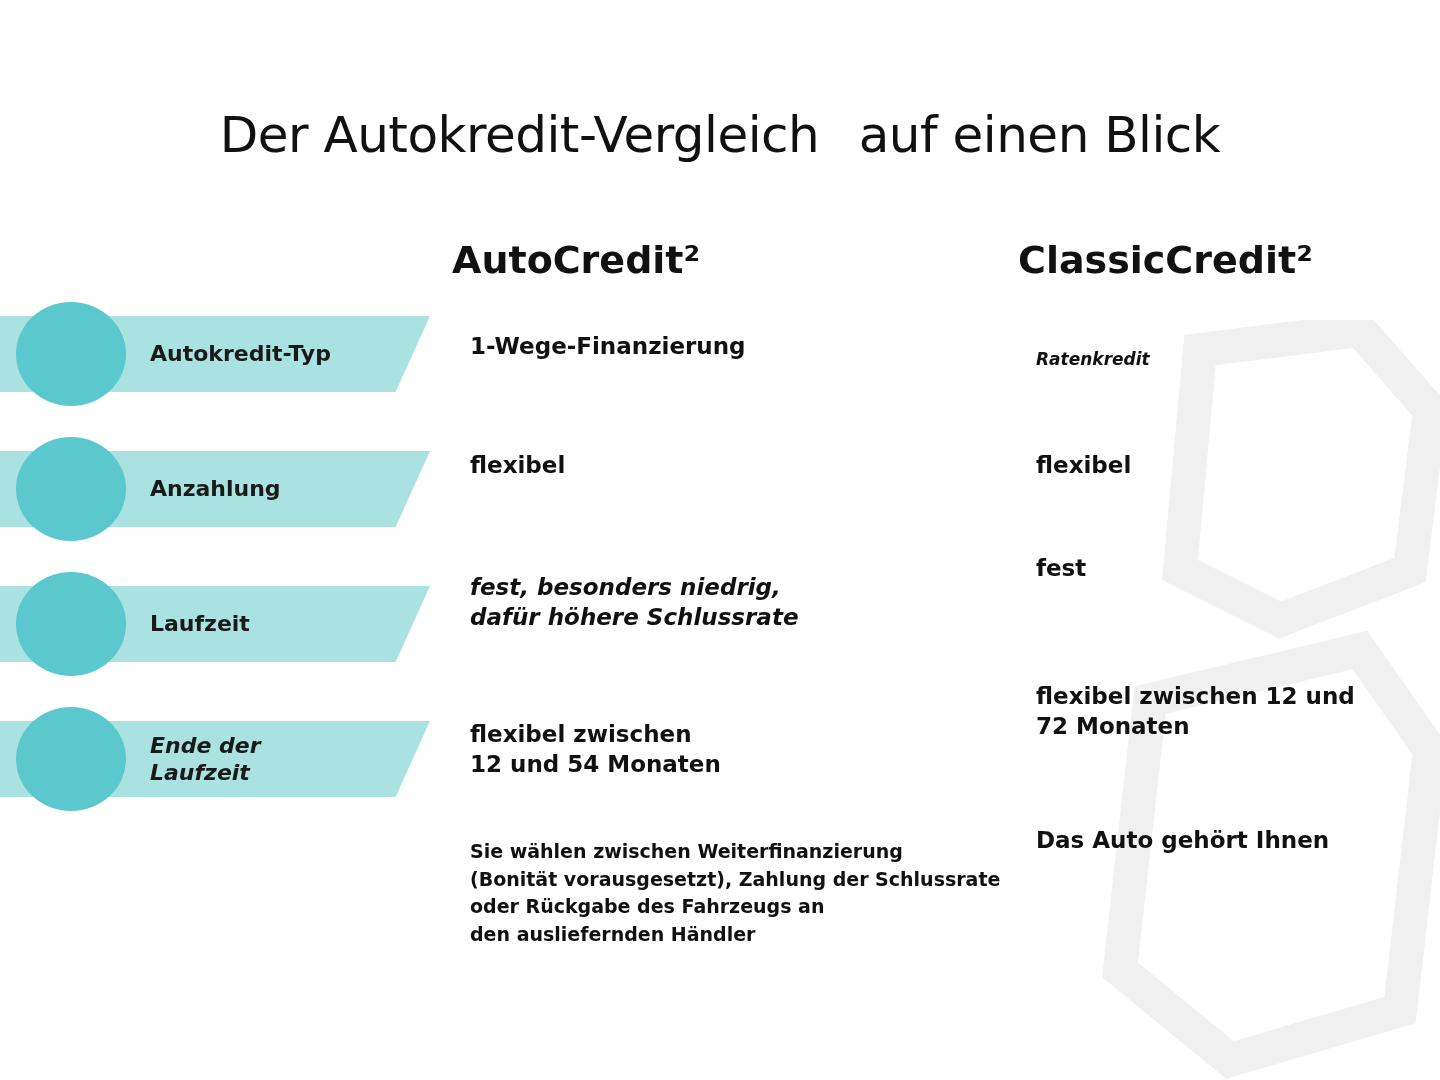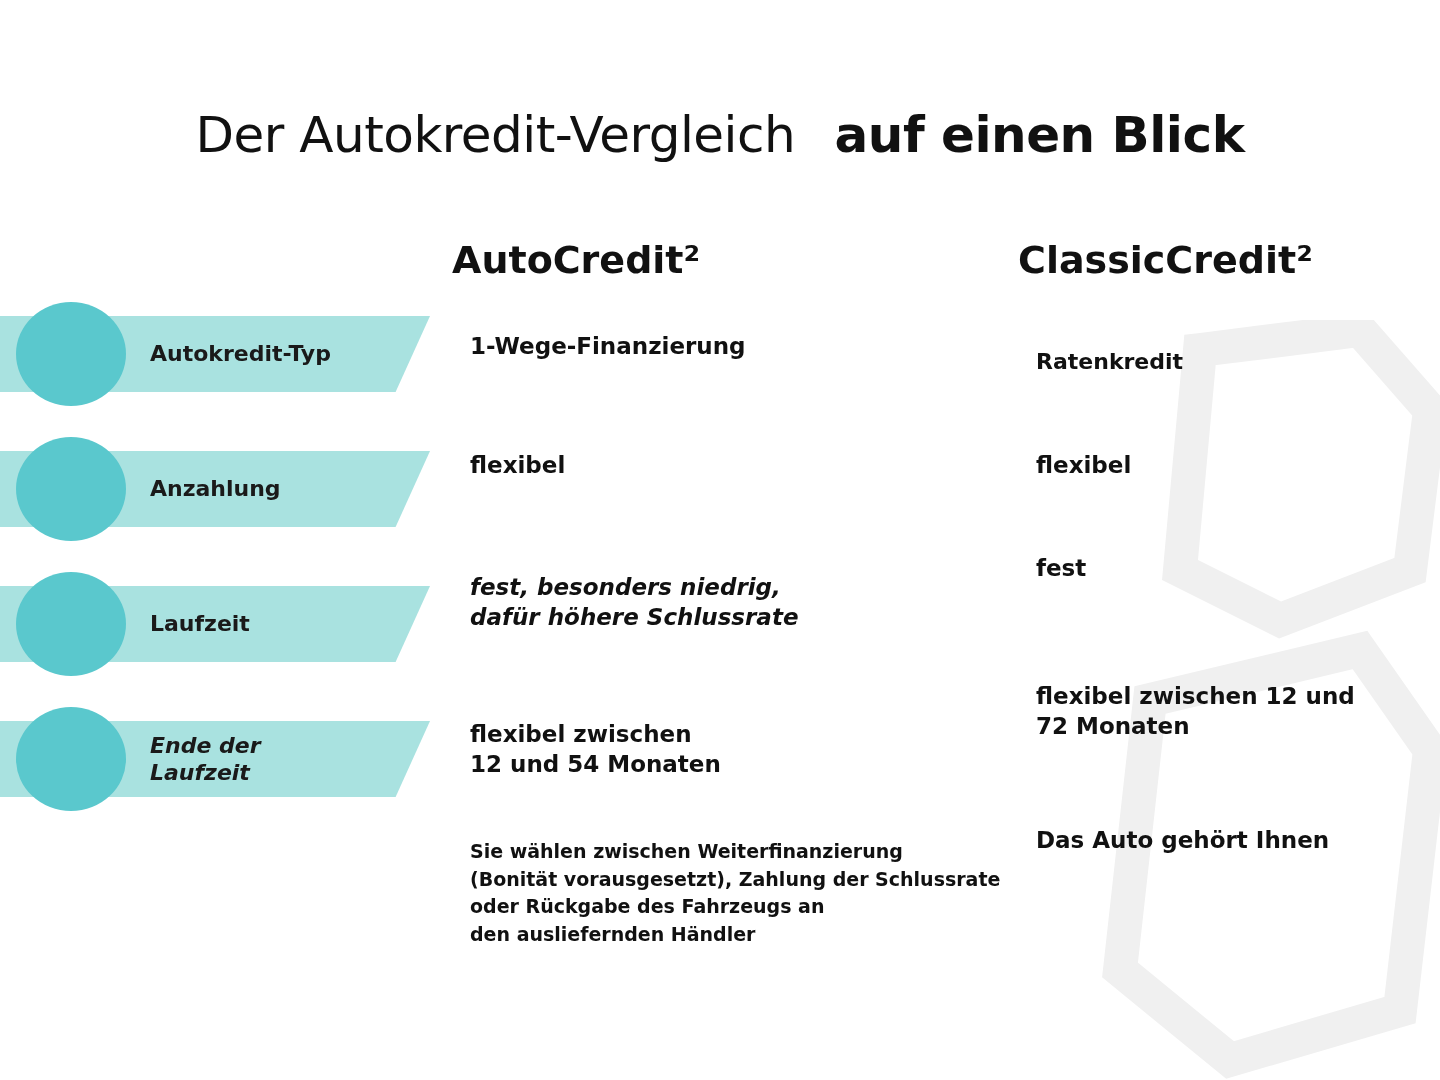--- a/index.html
+++ b/index.html
@@ -35,21 +35,21 @@
     text-align: center;
     font-size: 50px;
     line-height: 1.1;
     color: #111111;
     font-weight: 400;
     letter-spacing: -0.5px;
     z-index: 2;
     white-space: nowrap;
   }
   .title .strong {
-    font-weight: 700;
+    font-weight: 400;
     margin-left: 24px;
   }
 
   
   .col-head {
     position: absolute;
     font-size: 38px;
     font-weight: 700;
     color: #111111;
     z-index: 2;
@@ -110,21 +110,21 @@
     font-weight: 700;
     color: #111111;
     line-height: 1.3;
     white-space: pre-line;
   }
   .val.c1 { left: 470px; width: 540px; font-size: 23px; }
   .val.c2 { left: 1036px; width: 390px; font-size: 23px; }
 
   
   .r0 .val.c1 { top: 36px; }
-  .r0 .val.c2 { top: 52px; font-size: 22px; }
+  .r0 .val.c2 { top: 52px; font-size: 17px; font-style: italic; }
 
   .r1 .val.c1 { top: 155px; }
   .r1 .val.c2 { top: 155px; }
 
   .r2 .val.c1 { top: 277px; font-style: italic; }
   .r2 .val.c2 { top: 258px; }
 
   .r3 .val.c1 { top: 424px; }
   .r3 .val.c2 { top: 386px; }
 

